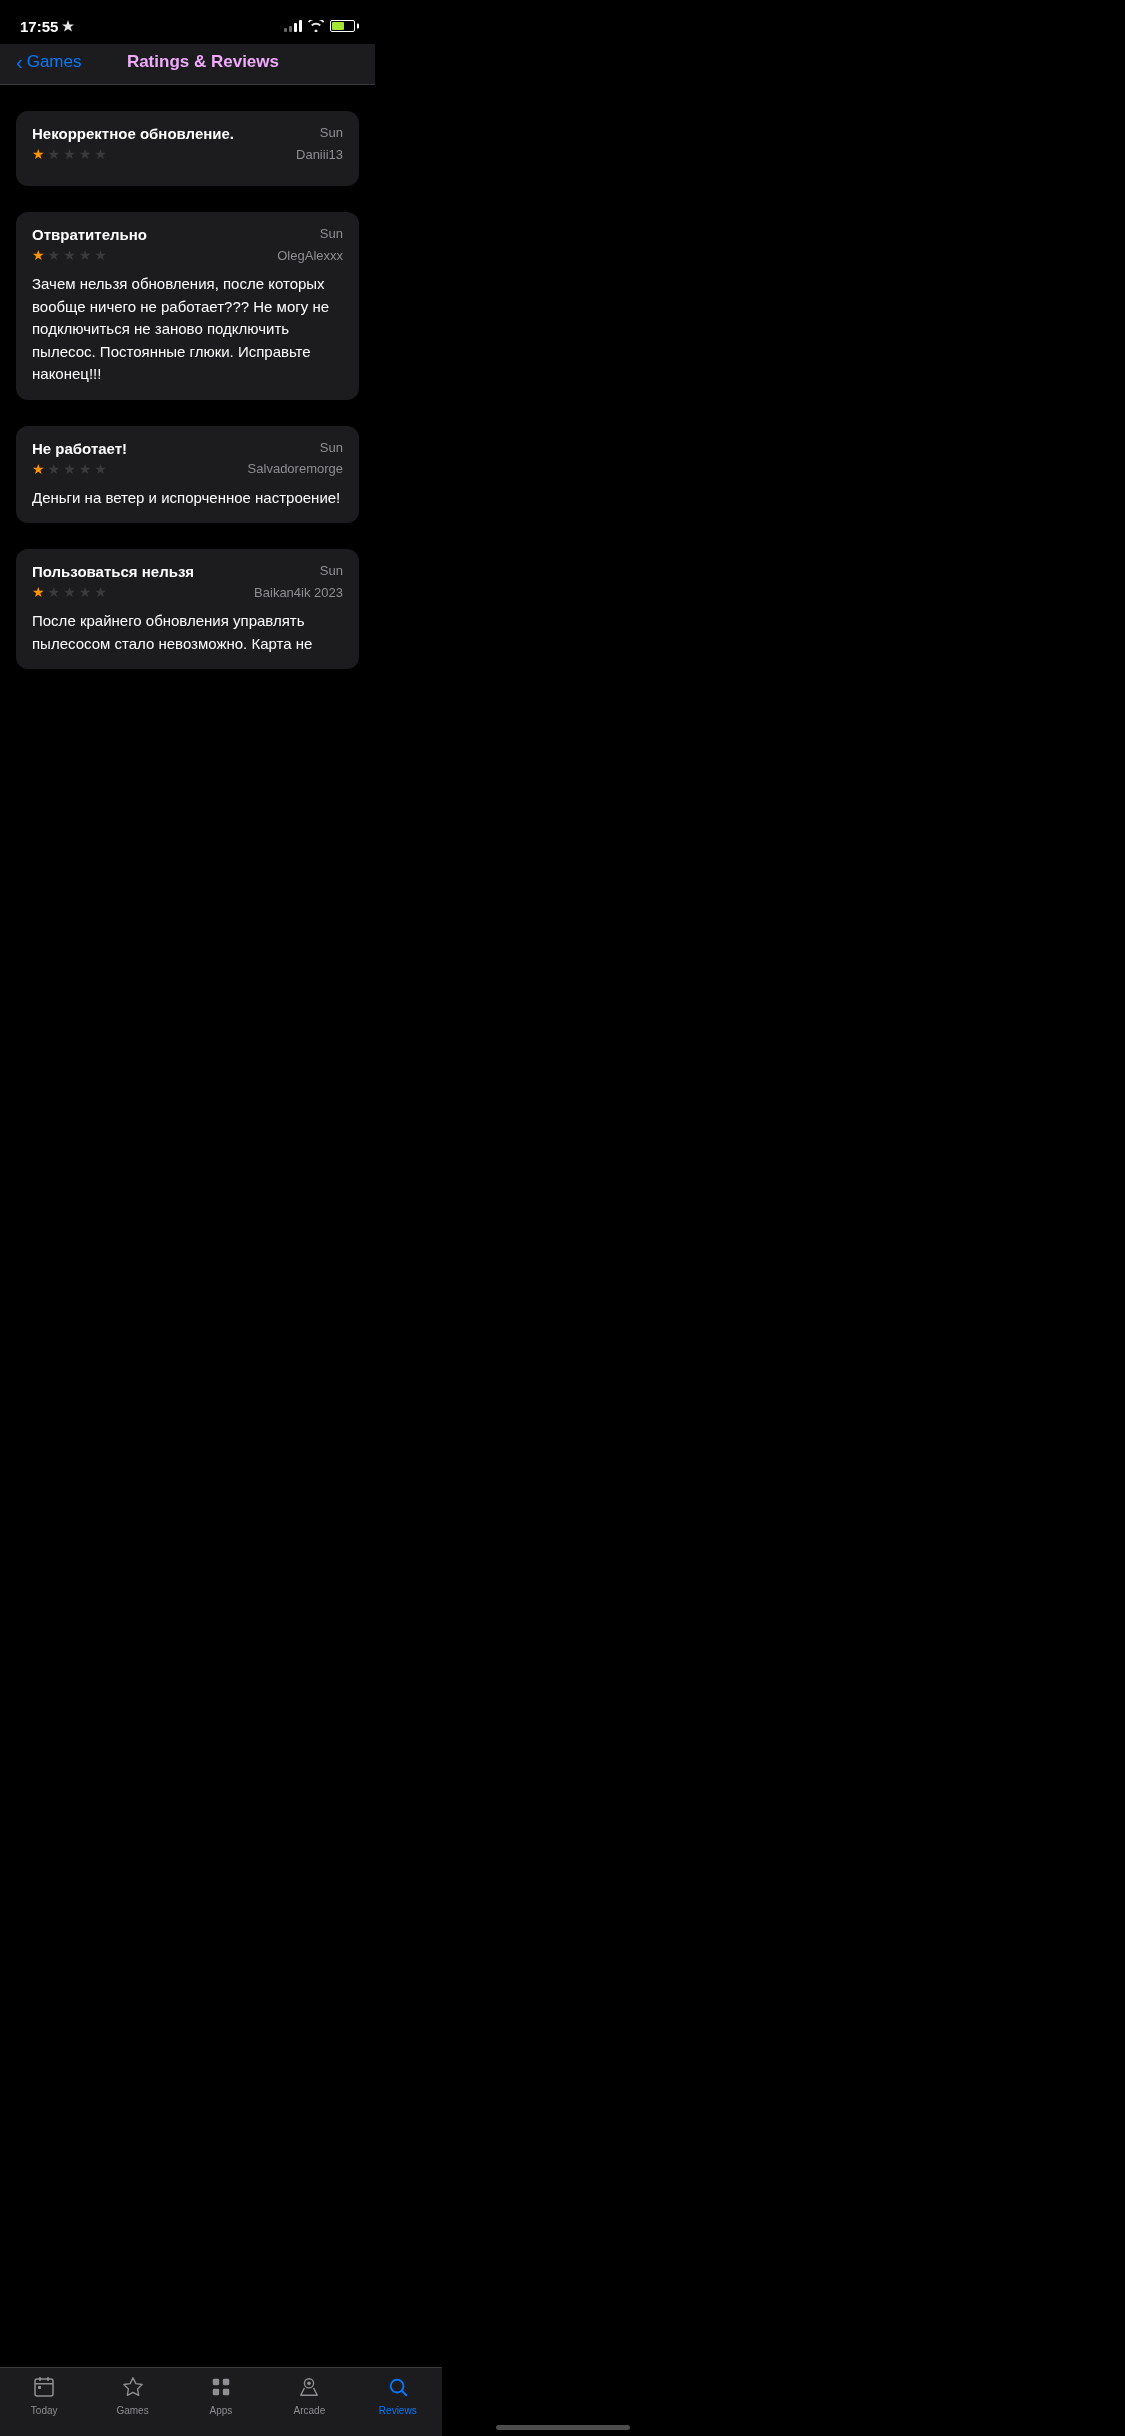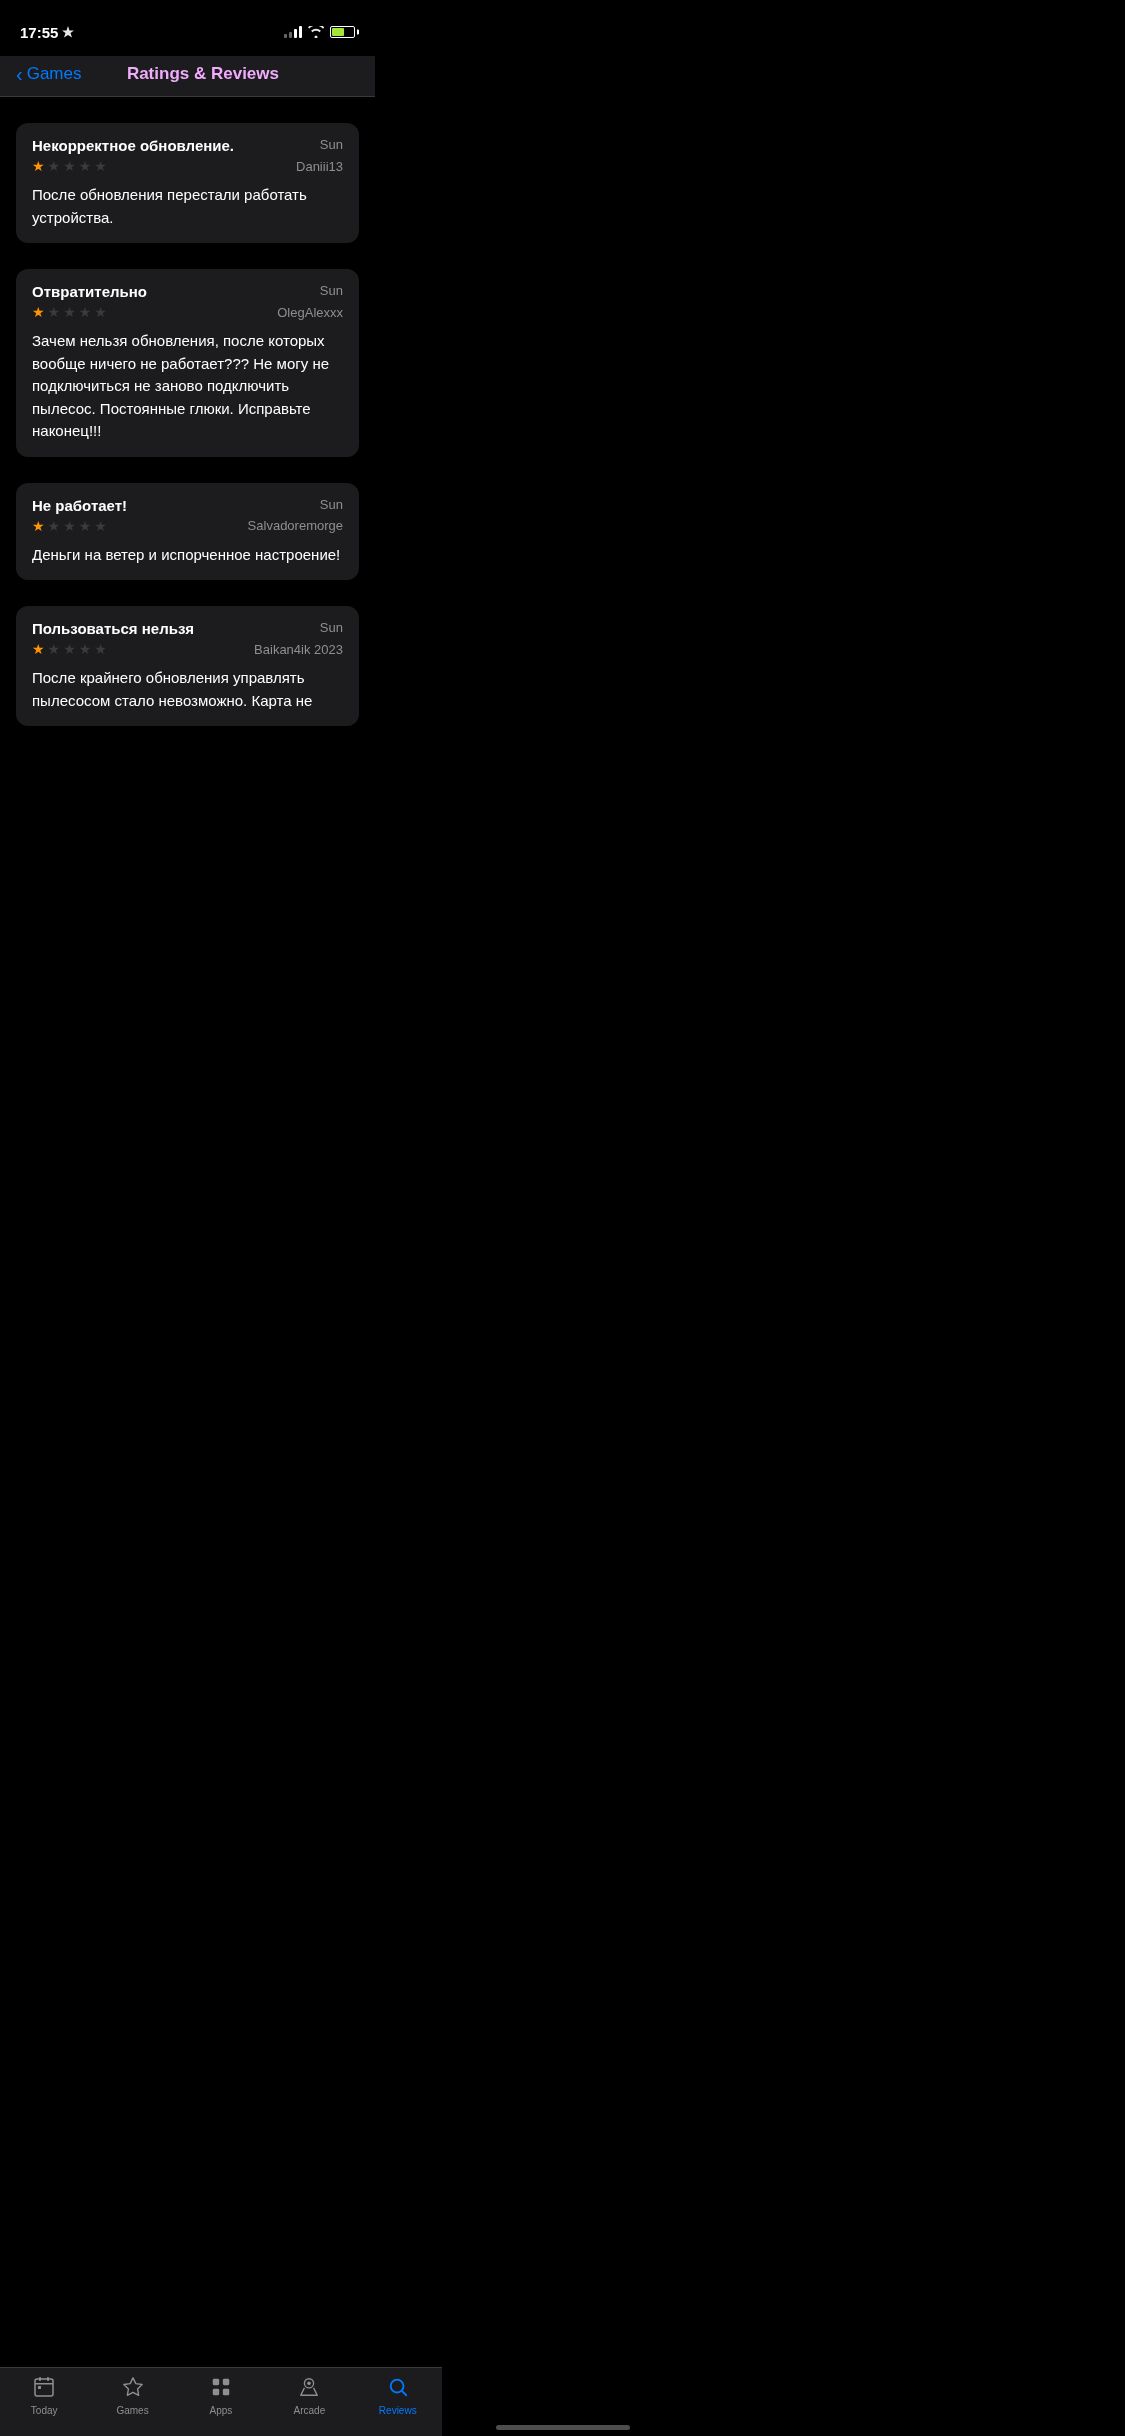--- a/index.html
+++ b/index.html
@@ -14,21 +14,21 @@
       overflow-x: hidden;
       position: relative;
     }
 
     
     .status-bar {
       display: flex;
       justify-content: space-between;
       align-items: center;
       padding: 14px 20px 6px;
-      height: 56px;
+      height: 44px;
     }
 
     .status-time {
       font-size: 15px;
       font-weight: 600;
       color: #fff;
       display: flex;
       align-items: center;
       gap: 4px;
     }
@@ -299,21 +299,20 @@
     <div class="review-meta">
       <div class="stars">
             <span class="star">★</span>
             <span class="star empty">★</span>
             <span class="star empty">★</span>
             <span class="star empty">★</span>
             <span class="star empty">★</span>
           </div>
       <div class="review-author">Daniii13</div>
     </div>
-    <div class="review-body">После обновления перестали работать устройства.</div>
   </div>
       <div class="review-card">
     <div class="review-header">
       <div class="review-title">Отвратительно</div>
       <div class="review-date">Sun</div>
     </div>
     <div class="review-meta">
       <div class="stars">
             <span class="star">★</span>
             <span class="star empty">★</span>

